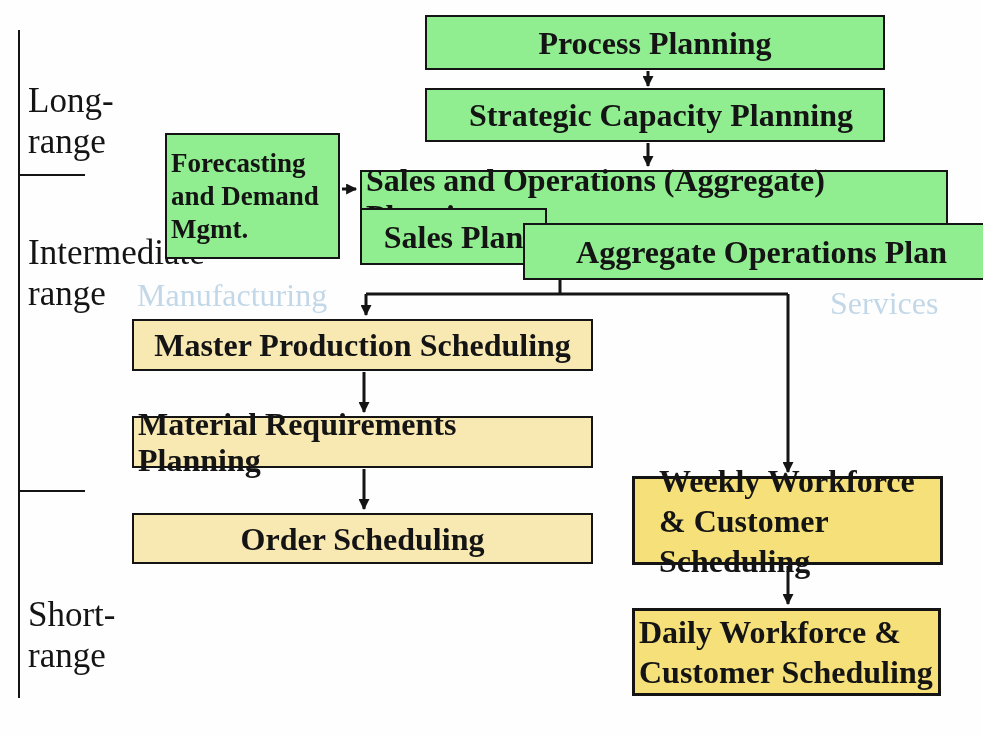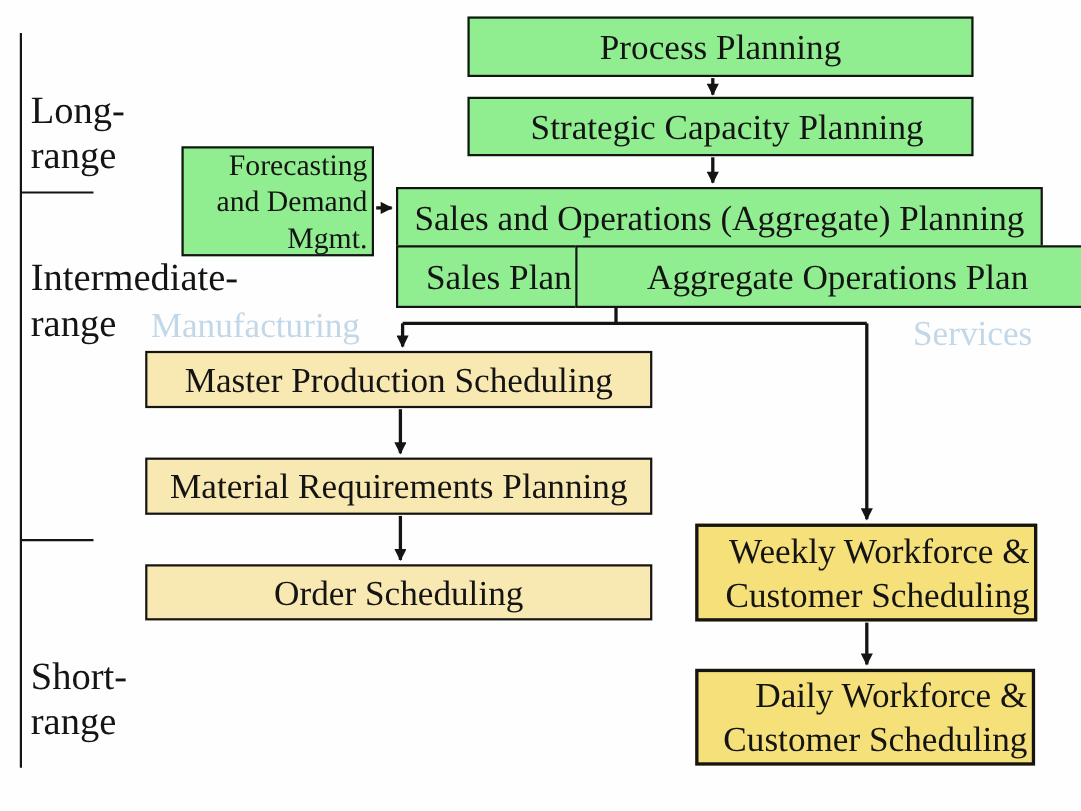--- a/index.html
+++ b/index.html
@@ -7,35 +7,36 @@
     position:relative;
     width:983px;height:737px;
     background:var(--background,#fefefe);
     font-family:"Liberation Serif","DejaVu Serif",serif;
     color:var(--text,#141414);
     overflow:hidden;
   }
   .box{
     position:absolute;
     display:flex;align-items:center;justify-content:center;
-    text-align:right;
+    text-align:left;
     font-size:32px;line-height:36px;
     border:2px solid var(--box-border,#141414);
     box-sizing:border-box;
     padding:0 4px;
+    font-weight:bold;
   }
   .green{background:var(--box-green,#90ee90);}
   .paleyellow{background:var(--box-yellow-pale,#f8e8b2);}
   .gold{background:var(--box-yellow,#f5e07a);border-width:3px;line-height:40px;}
   #box-process{left:425px;top:15px;width:460px;height:55px;}
   #box-strategic{left:425px;top:88px;width:460px;height:54px;padding-left:16px;}
   #box-salesops{left:360px;top:170px;width:588px;height:55px;}
-  #box-salesplan{left:360px;top:223px;width:187px;height:57px;}
+  #box-salesplan{left:360px;top:208px;width:187px;height:57px;}
   #box-aggops{left:523px;top:223px;width:477px;height:57px;}
-  #box-forecasting{left:165px;top:133px;width:175px;height:100px;font-size:27px;line-height:33px;}
+  #box-forecasting{left:165px;top:133px;width:175px;height:126px;font-size:27px;line-height:33px;}
   #box-mps{left:132px;top:319px;width:461px;height:52px;}
   #box-mrp{left:132px;top:416px;width:461px;height:52px;}
   #box-order{left:132px;top:513px;width:461px;height:51px;}
   #box-weekly{left:632px;top:476px;width:311px;height:89px;padding-left:24px;}
   #box-daily{left:632px;top:608px;width:309px;height:88px;}
   .rangelabel{
     position:absolute;left:28px;
     font-size:35px;line-height:41px;
     color:var(--text,#141414);
   }

